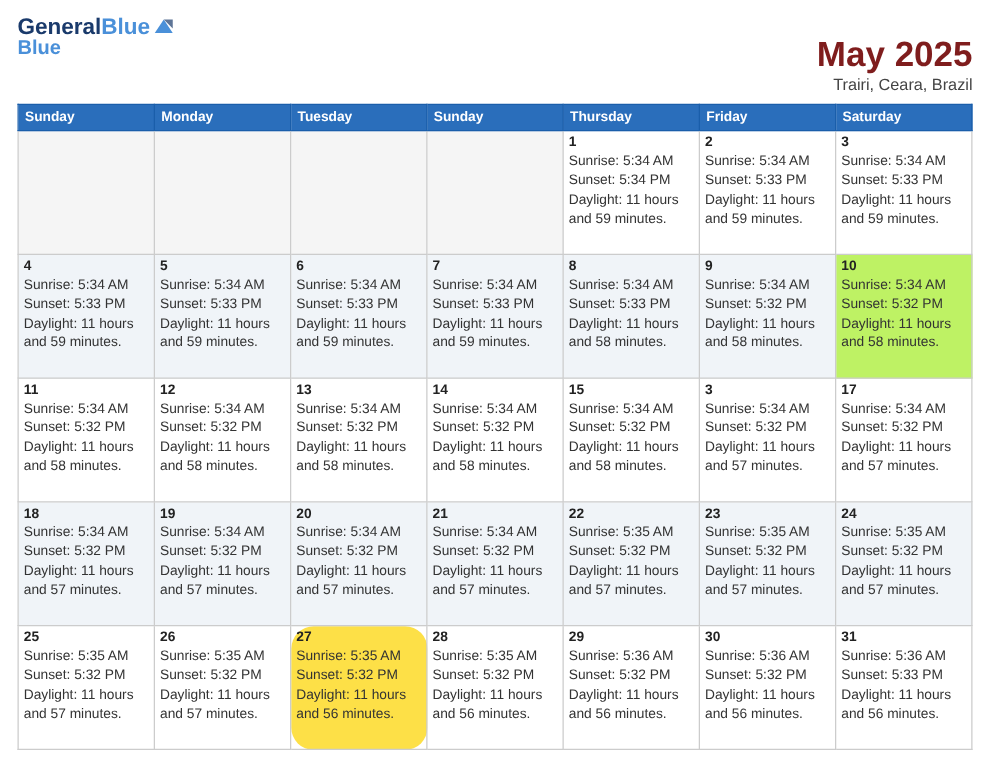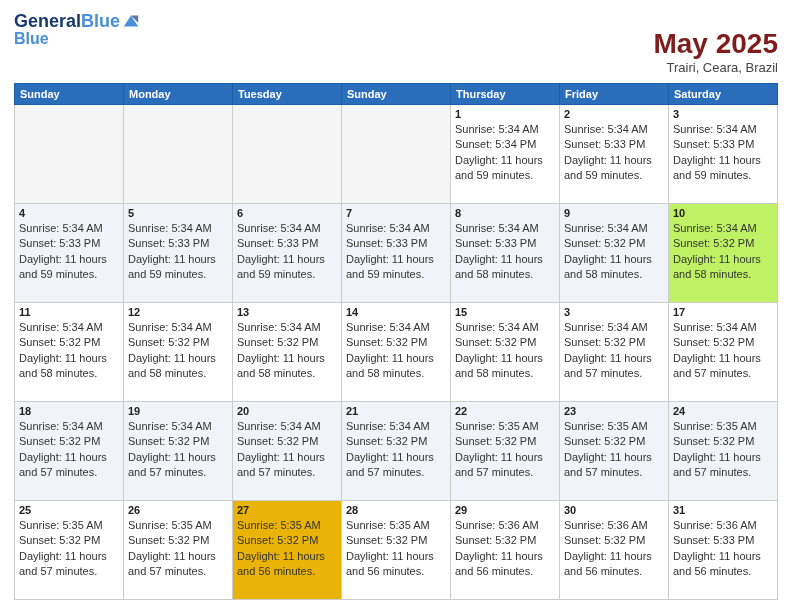--- a/index.html
+++ b/index.html
@@ -327,21 +327,21 @@
 Daylight: 11 hours
 and 57 minutes.</div>
           </td>
           <td style="background: rgb(255, 255, 255);">
             <span class="day-number">26</span>
             <div class="day-info" style="white-space: pre-line;">Sunrise: 5:35 AM
 Sunset: 5:32 PM
 Daylight: 11 hours
 and 57 minutes.</div>
           </td>
-          <td style="background: #eab308;">
+          <td style="background: #fde047; border-radius: 18px;">
             <span class="day-number">27</span>
             <div class="day-info" style="white-space: pre-line;">Sunrise: 5:35 AM
 Sunset: 5:32 PM
 Daylight: 11 hours
 and 56 minutes.</div>
           </td>
           <td style="background: rgb(255, 255, 255);">
             <span class="day-number">28</span>
             <div class="day-info" style="white-space: pre-line;">Sunrise: 5:35 AM
 Sunset: 5:32 PM

